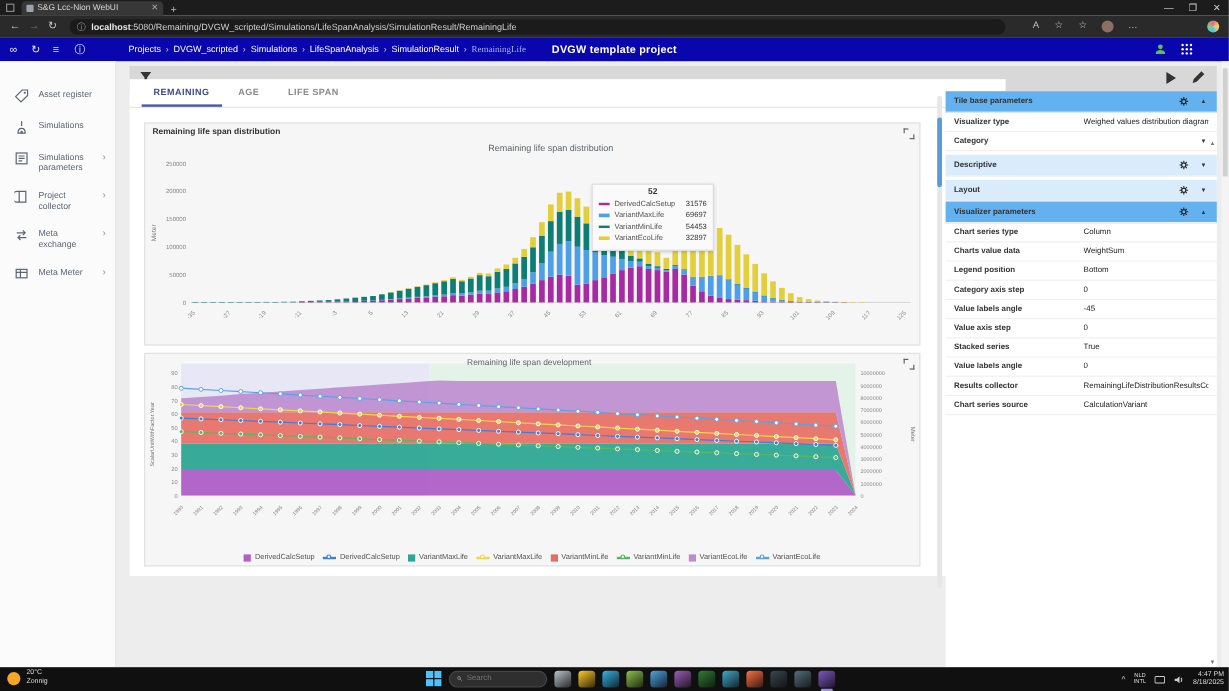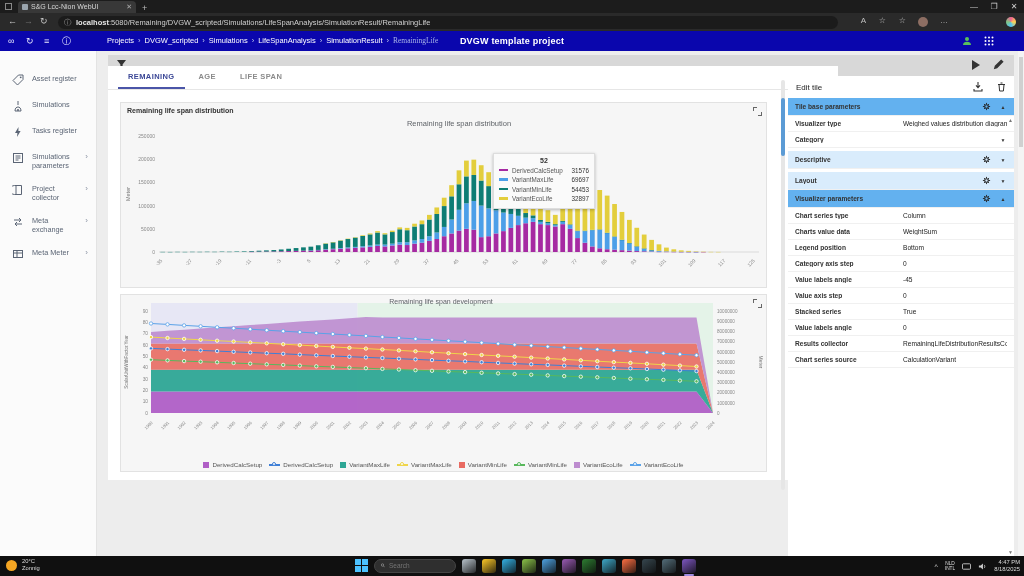--- a/index.html
+++ b/index.html
@@ -175,26 +175,20 @@
         <circle cx="8.7" cy="3.3" r="0.9" fill="#5b6575"></circle>
       </svg>
       <span class="sb-label">Asset register</span>
     </div>
     <div class="sb-item">
       <svg width="12" height="12" viewBox="0 0 12 12">
         <path d="M6 1v4M3 11c0-3 1.6-4 3-4s3 1 3 4z" fill="none" stroke="#5b6575"></path>
         <circle cx="6" cy="10" r="1" fill="#5b6575"></circle>
       </svg>
       <span class="sb-label">Simulations</span>
-    </div>
-    <div class="sb-item">
-      <svg width="12" height="12" viewBox="0 0 12 12">
-        <path d="M6.5 1 3 7h2.4L5 11l3.6-6H6.4z" fill="#5b6575"></path>
-      </svg>
-      <span class="sb-label">Tasks register</span>
     </div>
     <div class="sb-item">
       <svg width="12" height="12" viewBox="0 0 12 12">
         <rect x="1.5" y="1.5" width="9" height="9" fill="none" stroke="#5b6575"></rect>
         <path d="M3.5 4h5M3.5 6h5M3.5 8h3" stroke="#5b6575"></path>
       </svg>
       <span class="sb-label">Simulations parameters</span>
       <span class="sb-chev">›</span>
     </div>
     <div class="sb-item">
@@ -794,30 +788,20 @@
 </div>
 
 <div id="mid-scroll">
     <div id="mid-thumb"></div>
   </div>
 <div id="right-scroll">
     <div id="right-thumb"></div>
   </div>
 
 <div id="editpanel">
-  <div id="ep-title-row">
-    <span id="ep-title">Edit tile</span>
-    <svg class="ep-hicon" width="10" height="10" viewBox="0 0 10 10">
-        <path d="M5 0v5M3 3.4L5 5.6 7 3.4" stroke="#333" stroke-width="1.1" fill="none"></path>
-        <path d="M1 7v2h8V7" stroke="#333" stroke-width="1.1" fill="none"></path>
-      </svg>
-    <svg class="ep-hicon" width="9" height="10" viewBox="0 0 9 10">
-        <path d="M1 2.5h7M3.5 1h2M2 2.5l.6 6.5h3.8L7 2.5" stroke="#333" stroke-width="1" fill="none"></path>
-      </svg>
-  </div>
   <div id="ep-list">
       <div class="ep-row ep-section strong">
         <span class="ep-label" style="flex: 0 0 auto;">Tile base parameters</span>
         <svg width="9" height="9" viewBox="0 0 10 10" class="ep-gear">
           <circle cx="5" cy="5" r="2" fill="none" stroke="#222" stroke-width="1.2"></circle>
           <path d="M5 1v1.6M5 7.4V9M1 5h1.6M7.4 5H9M2.2 2.2l1.1 1.1M6.7 6.7l1.1 1.1M7.8 2.2 6.7 3.3M3.3 6.7 2.2 7.8" stroke="#222" stroke-width="1"></path>
         </svg>
         <span class="ep-chev">▲</span>
       </div>
       <div class="ep-row ep-kv">

